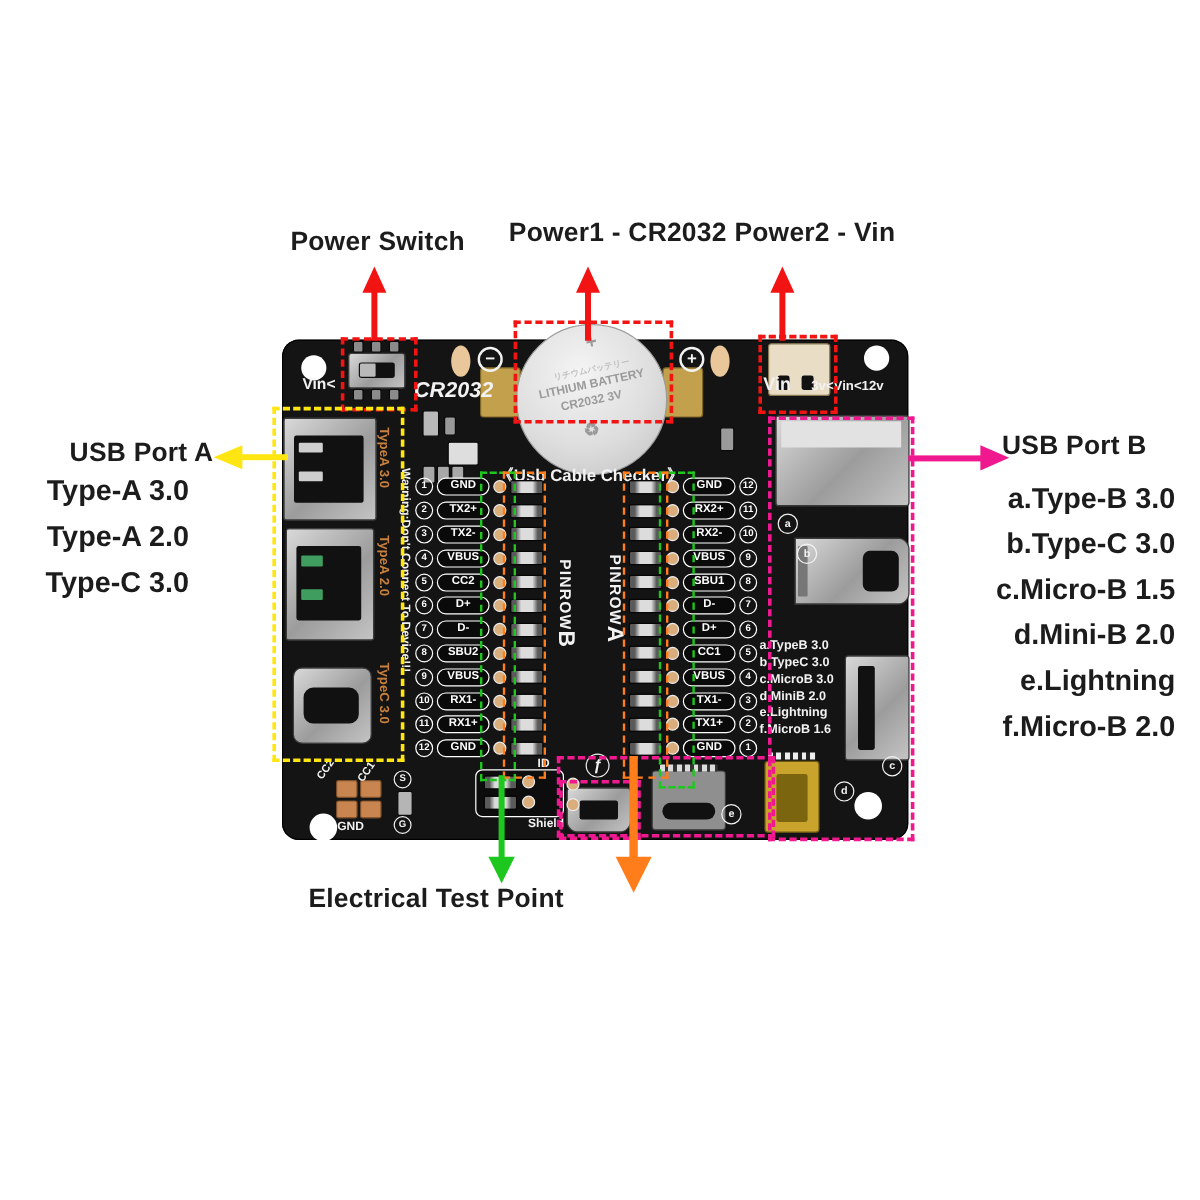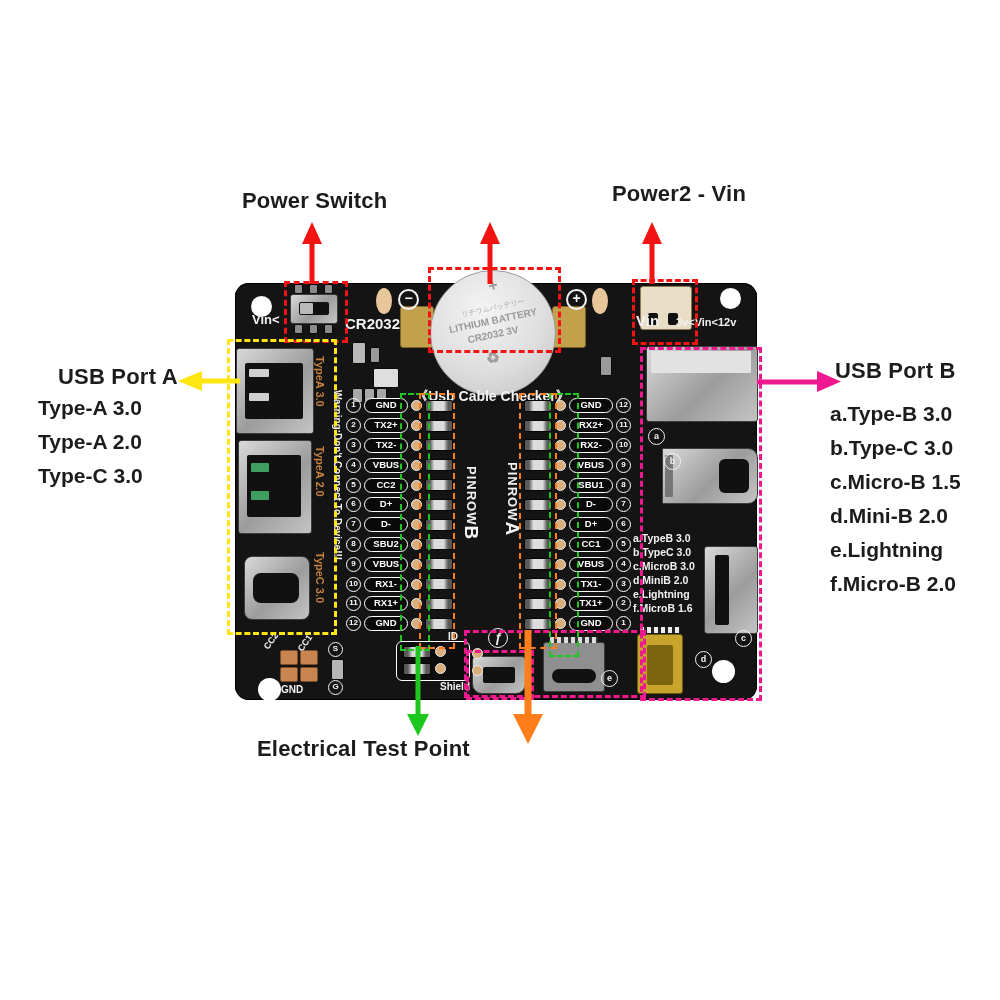--- a/index.html
+++ b/index.html
@@ -1,21 +1,21 @@
 <!DOCTYPE html>
 <html style="--c-red: #f21313; --c-yellow: #ffe512; --c-magenta: #f0188f; --c-green: #1ec71e; --c-orange: #ff7d1a; --c-board: #141414; --c-silkscreen: #f2f2f2; --c-copper: #c9854f;"><head>
 <meta charset="utf-8">
 <style>
   html,body{margin:0;padding:0;background:#fff;}
   #canvas{position:relative;width:1000px;height:1000px;background:#fff;overflow:hidden;
           font-family:"Liberation Sans",sans-serif;}
   .abs{position:absolute;}
   
   .callout{position:absolute;color:#1c1c1c;font-size:22px;font-weight:600;letter-spacing:.2px;white-space:nowrap;z-index:6;}
-  .callout-list{position:absolute;color:#1c1c1c;font-size:21px;font-weight:600;z-index:6;}
+  .callout-list{position:absolute;color:#1c1c1c;font-size:24px;font-weight:600;z-index:6;text-align:right;}
   .callout-list div{margin-bottom:10px;white-space:nowrap;}
   
   .dash{position:absolute;z-index:4;pointer-events:none;}
   .dash.red{border:3px dashed var(--c-red,#f21313);}
   .dash.yellow{border:3px dashed var(--c-yellow,#ffe512);}
   .dash.magenta{border:3px dashed var(--c-magenta,#f0188f);}
   .dash.green{border:2.5px dashed var(--c-green,#1ec71e);}
   .dash.orange{border:2.5px dashed var(--c-orange,#ff7d1a);}
   
   #board{position:absolute;left:235px;top:283px;width:522px;height:417px;background:#141414;
@@ -49,20 +49,21 @@
            background:radial-gradient(circle at 42% 32%,#f4f4f4,#dedede 55%,#c0c0c0);border:1px solid #9d9d9d;}
   #battery .eng{position:absolute;left:0;right:0;text-align:center;color:#9a9a9a;font-weight:bold;transform:rotate(-12deg);}
   svg.overlay{position:absolute;left:0;top:0;z-index:5;pointer-events:none;}
 </style>
 </head>
 <body>
 
 <div id="canvas">
 
   <div class="callout" style="left:242px;top:188px;">Power Switch</div>
+  <div class="callout" style="left:424px;top:181px;">Power1 - CR2032</div>
   <div class="callout" style="left:612px;top:181px;">Power2 - Vin</div>
 
   <div class="callout" style="left:58px;top:364px;">USB Port A</div>
   <div class="callout-list" style="left:38px;top:396px;">
     <div>Type-A 3.0</div>
     <div>Type-A 2.0</div>
     <div>Type-C 3.0</div>
   </div>
 
   <div class="callout" style="left:835px;top:358px;">USB Port B</div>
@@ -90,21 +91,21 @@
     <div class="slot" style="left:8px;top:7px;width:30px;height:13px;"></div>
     <div class="bar" style="left:9px;top:8px;width:13px;height:11px;background:#b9b9b9;"></div>
   </div>
   <div class="smd" style="left:294px;top:284px;width:7px;height:8px;background:#8b8b8b;"></div>
   <div class="smd" style="left:309px;top:284px;width:7px;height:8px;background:#8b8b8b;"></div>
   <div class="smd" style="left:324px;top:284px;width:7px;height:8px;background:#8b8b8b;"></div>
   <div class="smd" style="left:294px;top:324px;width:7px;height:8px;background:#8b8b8b;"></div>
   <div class="smd" style="left:309px;top:324px;width:7px;height:8px;background:#8b8b8b;"></div>
   <div class="smd" style="left:324px;top:324px;width:7px;height:8px;background:#8b8b8b;"></div>
 
-  <div class="silk" style="left:345px;top:315px;font-size:15px;">CR2032</div>
+  <div class="silk" style="left:345px;top:315px;font-size:18px;font-style:italic;">CR2032</div>
   <div class="oval" style="left:376px;top:288px;width:16px;height:26px;"></div>
   <div class="polarity" style="left:398px;top:289px;">−</div>
   <div class="polarity" style="left:566px;top:289px;">+</div>
   <div class="oval" style="left:592px;top:288px;width:16px;height:26px;"></div>
 
   <div class="port" style="left:400px;top:306px;width:32px;height:40px;background:#c3a04b;border:1px solid #7d6526;z-index:2;"></div>
   <div class="port" style="left:552px;top:306px;width:32px;height:40px;background:#c3a04b;border:1px solid #7d6526;z-index:2;"></div>
   <div id="battery">
     <div class="eng" style="top:6px;font-size:16px;">+</div>
     <div class="eng" style="top:32px;font-size:7px;opacity:.55;">リチウムバッテリー</div>

